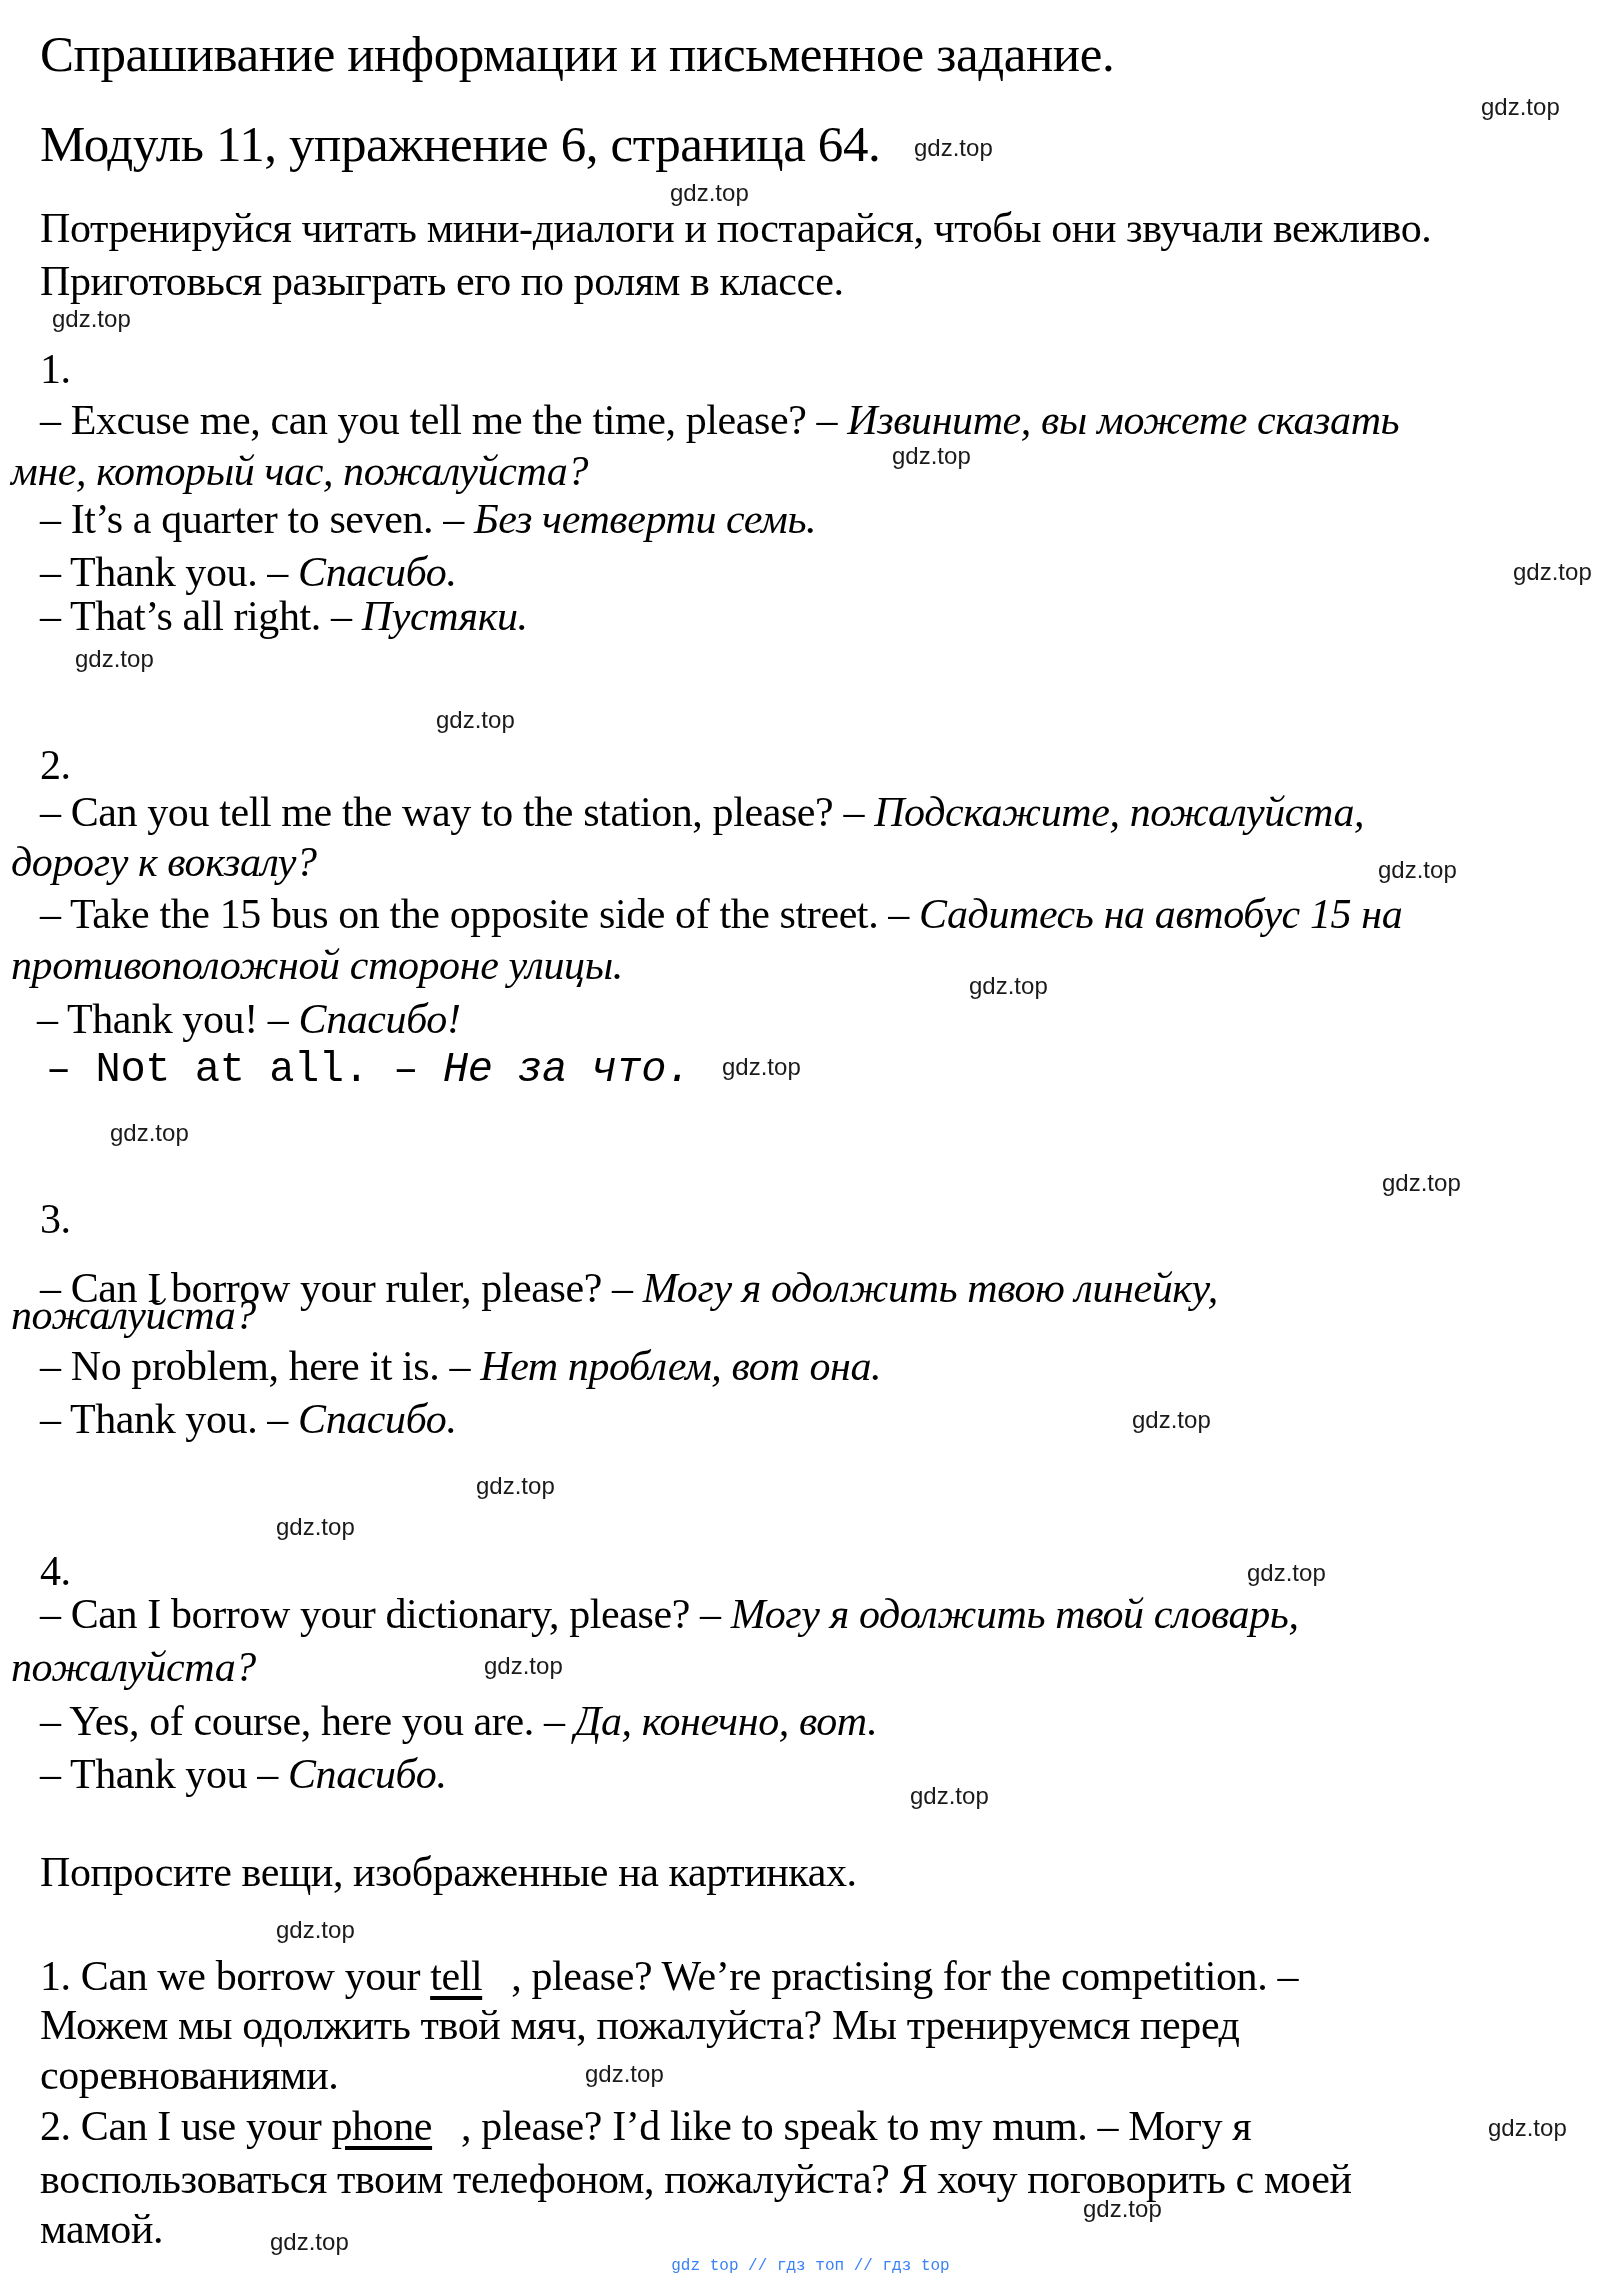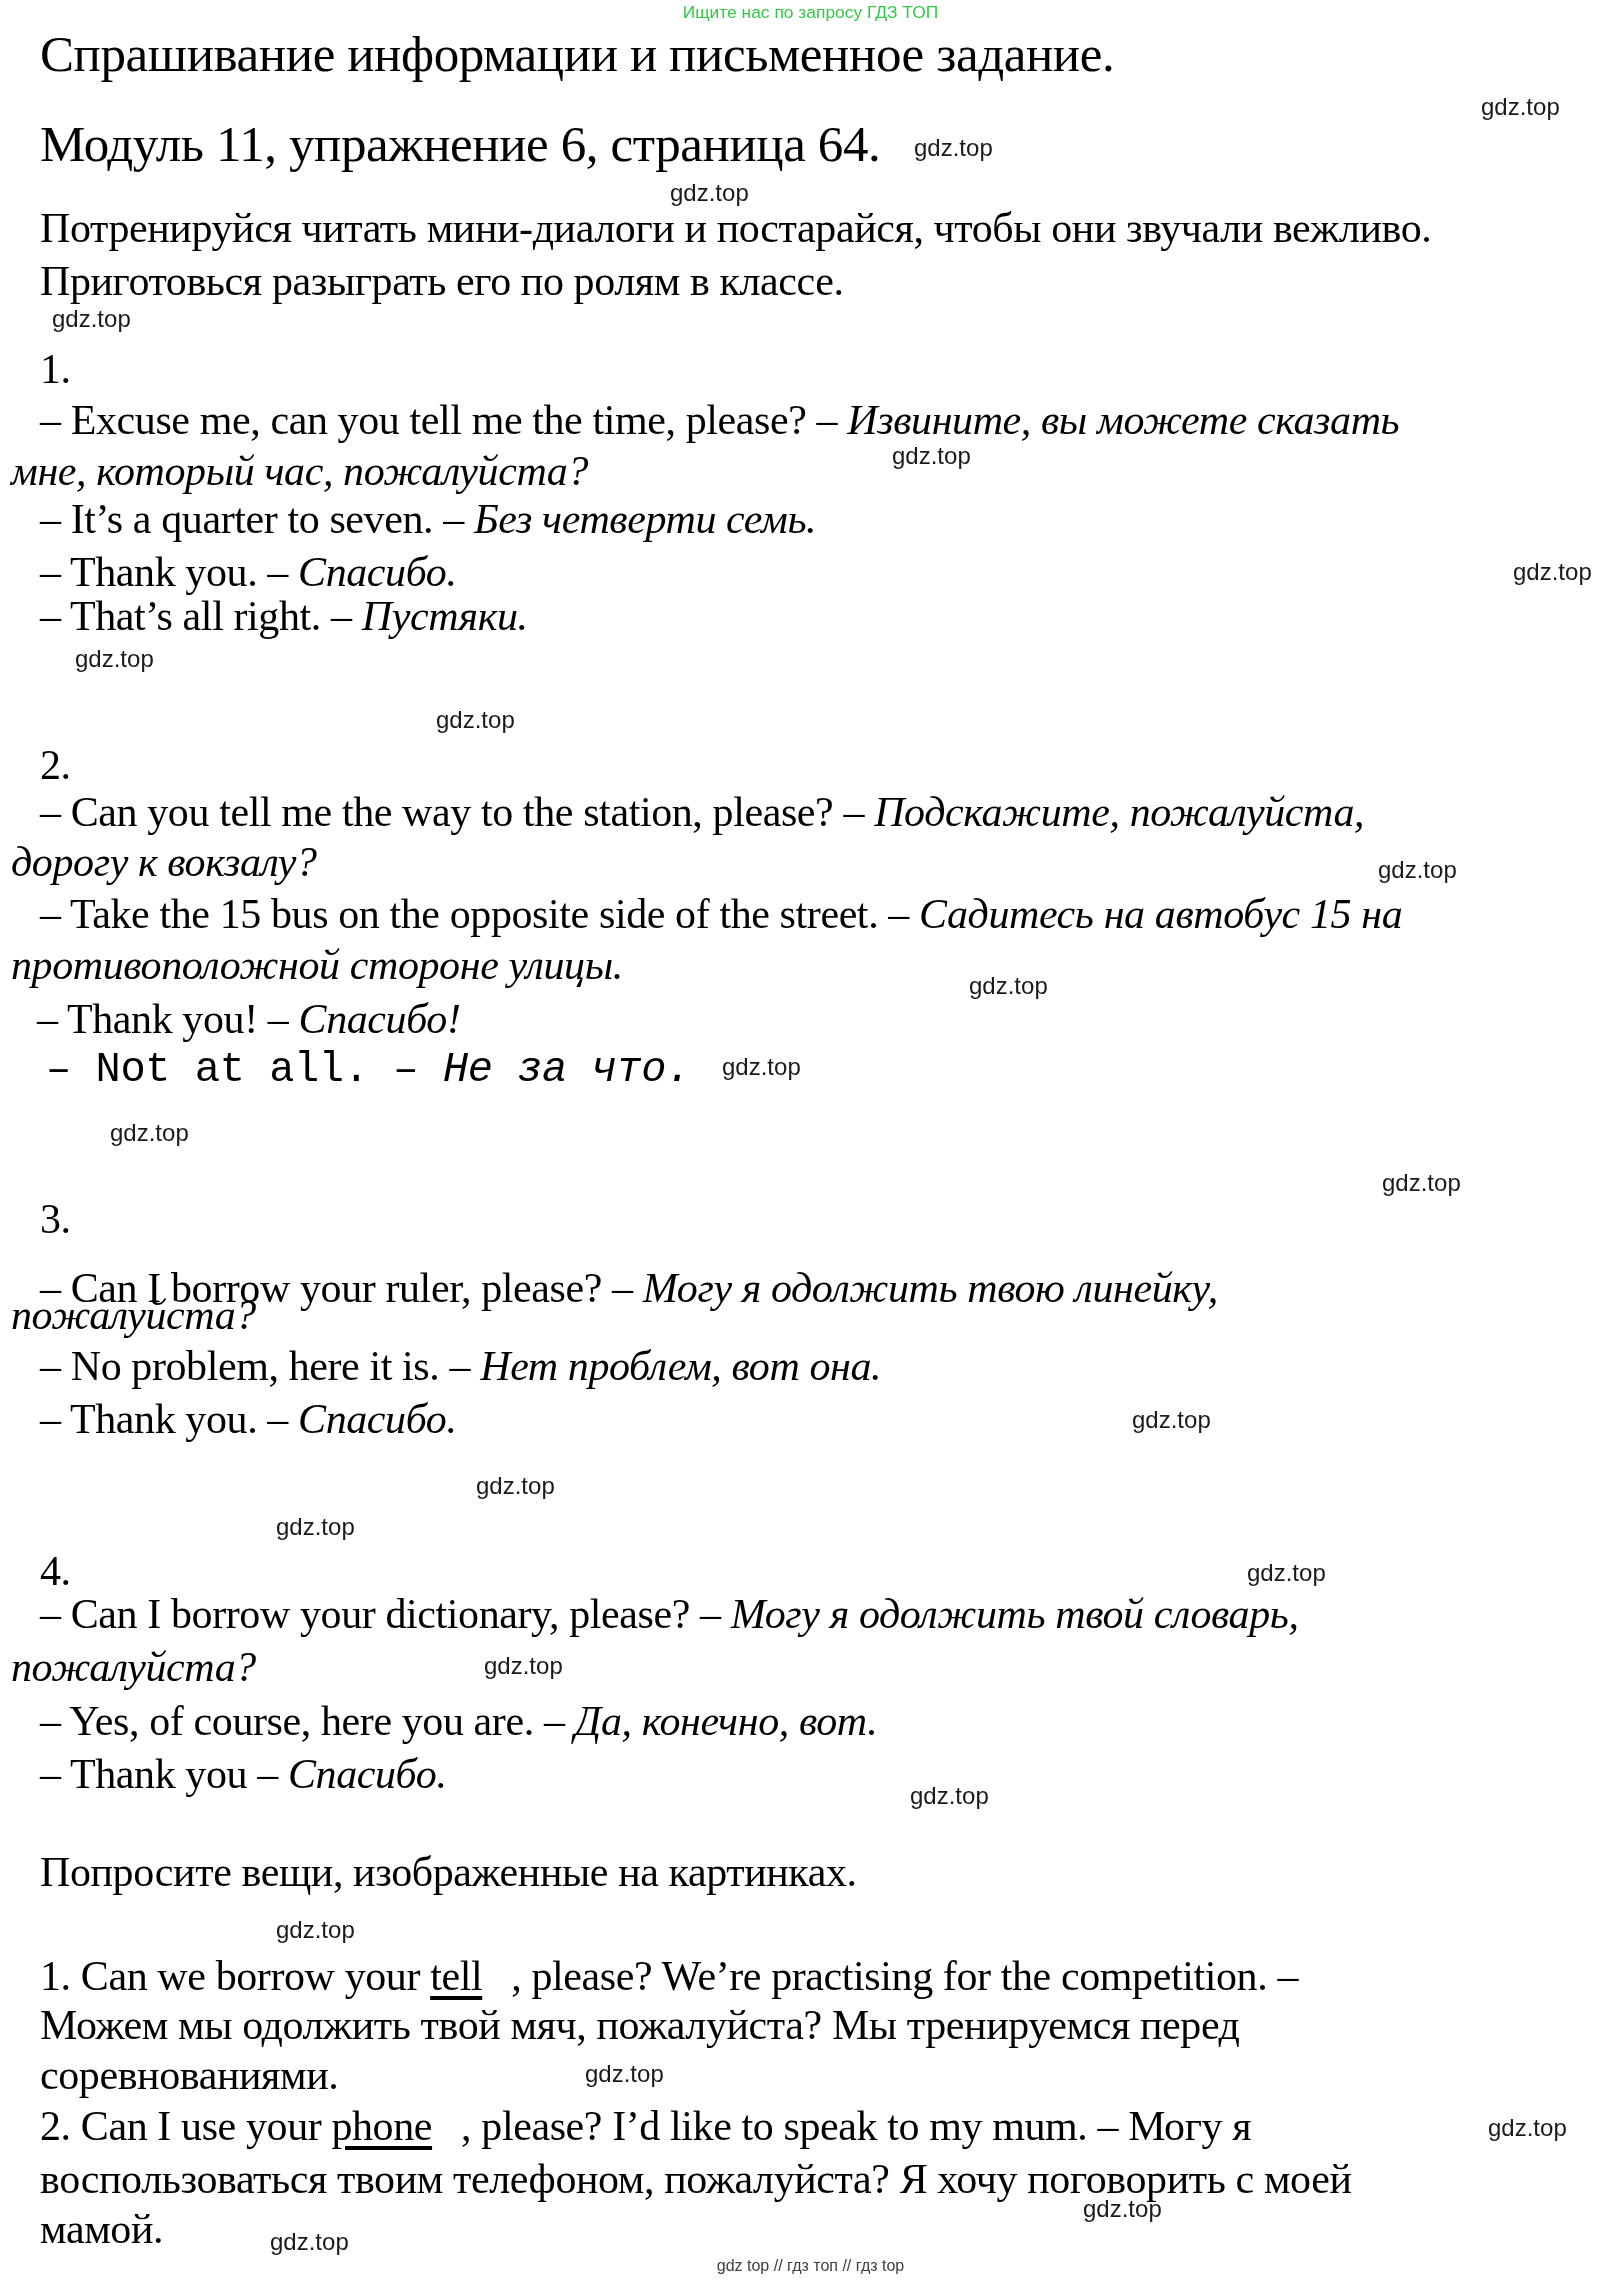--- a/index.html
+++ b/index.html
@@ -43,21 +43,20 @@
     font-family: "Liberation Sans", sans-serif;
     white-space: nowrap;
   }
   #promo-banner { top: 1.6px; font-size: 17.4px; }
   #footer-banner { top: 2257px; font-size: 16px; }
 </style>
 </head>
 <body>
 
 <div id="page">
-  <div id="promo-banner" class="banner" style="color: rgb(53, 200, 72);">Ищите нас по запросу ГДЗ ТОП</div>
 
   <div id="lines-container">
       <div class="line heading" style="left: 11px; top: 26px;"><span class="seg-regular">Спрашивание информации и письменное задание.</span></div>
       <div class="line heading" style="left: 11px; top: 116px;"><span class="seg-regular">Модуль 11, упражнение 6, страница 64.</span></div>
       <div class="line" style="left: 11px; top: 205px;"><span class="seg-regular">Потренируйся читать мини-диалоги и постарайся, чтобы они звучали вежливо.</span></div>
       <div class="line" style="left: 11px; top: 258px;"><span class="seg-regular">Приготовься разыграть его по ролям в классе.</span></div>
       <div class="line" style="left: 11px; top: 346px;"><span class="seg-regular">1.</span></div>
       <div class="line" style="left: 11px; top: 397px;"><span class="seg-regular">– Excuse me, can you tell me the time, please? – </span><span class="seg-italic">Извините, вы можете сказать</span></div>
       <div class="line" style="left: 11px; top: 448px;"><span class="seg-italic">мне, который час, пожалуйста?</span></div>
       <div class="line" style="left: 11px; top: 496px;"><span class="seg-regular">– It’s a quarter to seven. – </span><span class="seg-italic">Без четверти семь.</span></div>
@@ -106,15 +105,15 @@
       <div class="watermark" style="left: 1247px; top: 1561px; color: rgb(26, 26, 26);">gdz.top</div>
       <div class="watermark" style="left: 484px; top: 1654px; color: rgb(26, 26, 26);">gdz.top</div>
       <div class="watermark" style="left: 910px; top: 1784px; color: rgb(26, 26, 26);">gdz.top</div>
       <div class="watermark" style="left: 276px; top: 1918px; color: rgb(26, 26, 26);">gdz.top</div>
       <div class="watermark" style="left: 585px; top: 2062px; color: rgb(26, 26, 26);">gdz.top</div>
       <div class="watermark" style="left: 1488px; top: 2116px; color: rgb(26, 26, 26);">gdz.top</div>
       <div class="watermark" style="left: 1083px; top: 2197px; color: rgb(26, 26, 26);">gdz.top</div>
       <div class="watermark" style="left: 270px; top: 2230px; color: rgb(26, 26, 26);">gdz.top</div>
     </div>
 
-  <div id="footer-banner" class="banner" style="color: #404040;">gdz top  //  гдз топ  //  гдз top</div>
+  <div id="footer-banner" class="banner" style="color: #3b82f6; font-family: Liberation Mono, monospace;">gdz top  //  гдз топ  //  гдз top</div>
 </div>
 
 
 </body></html>

